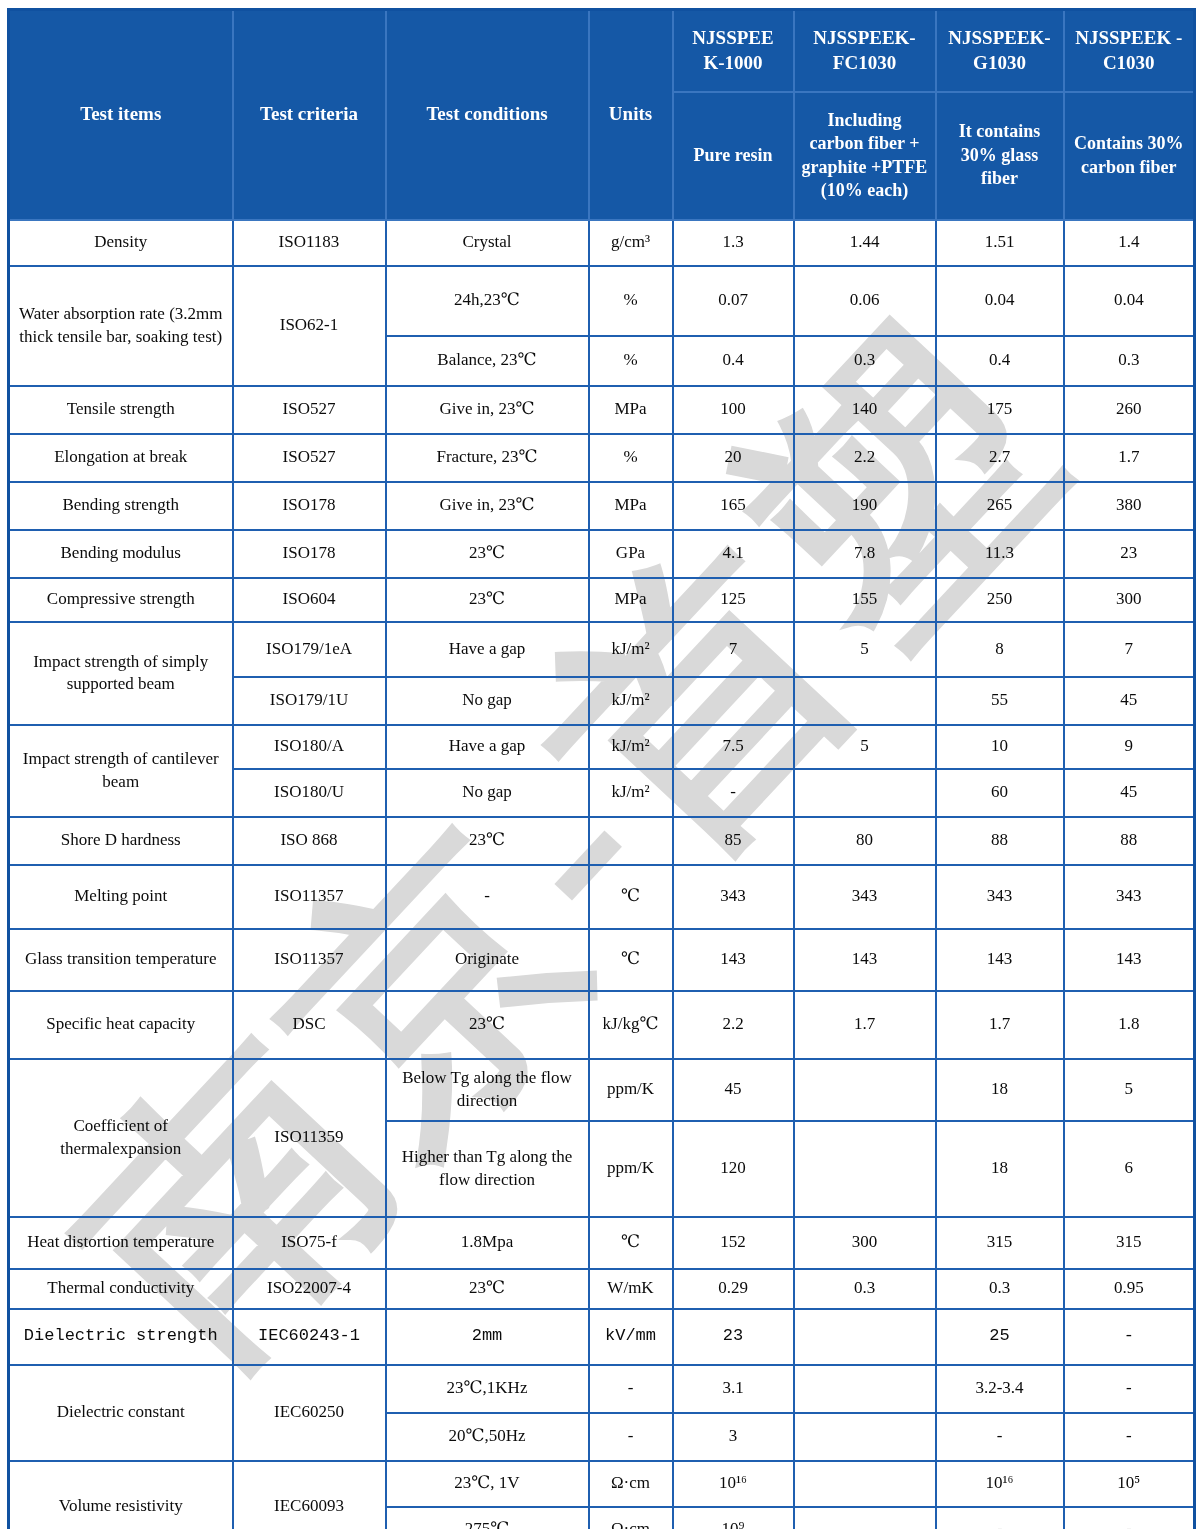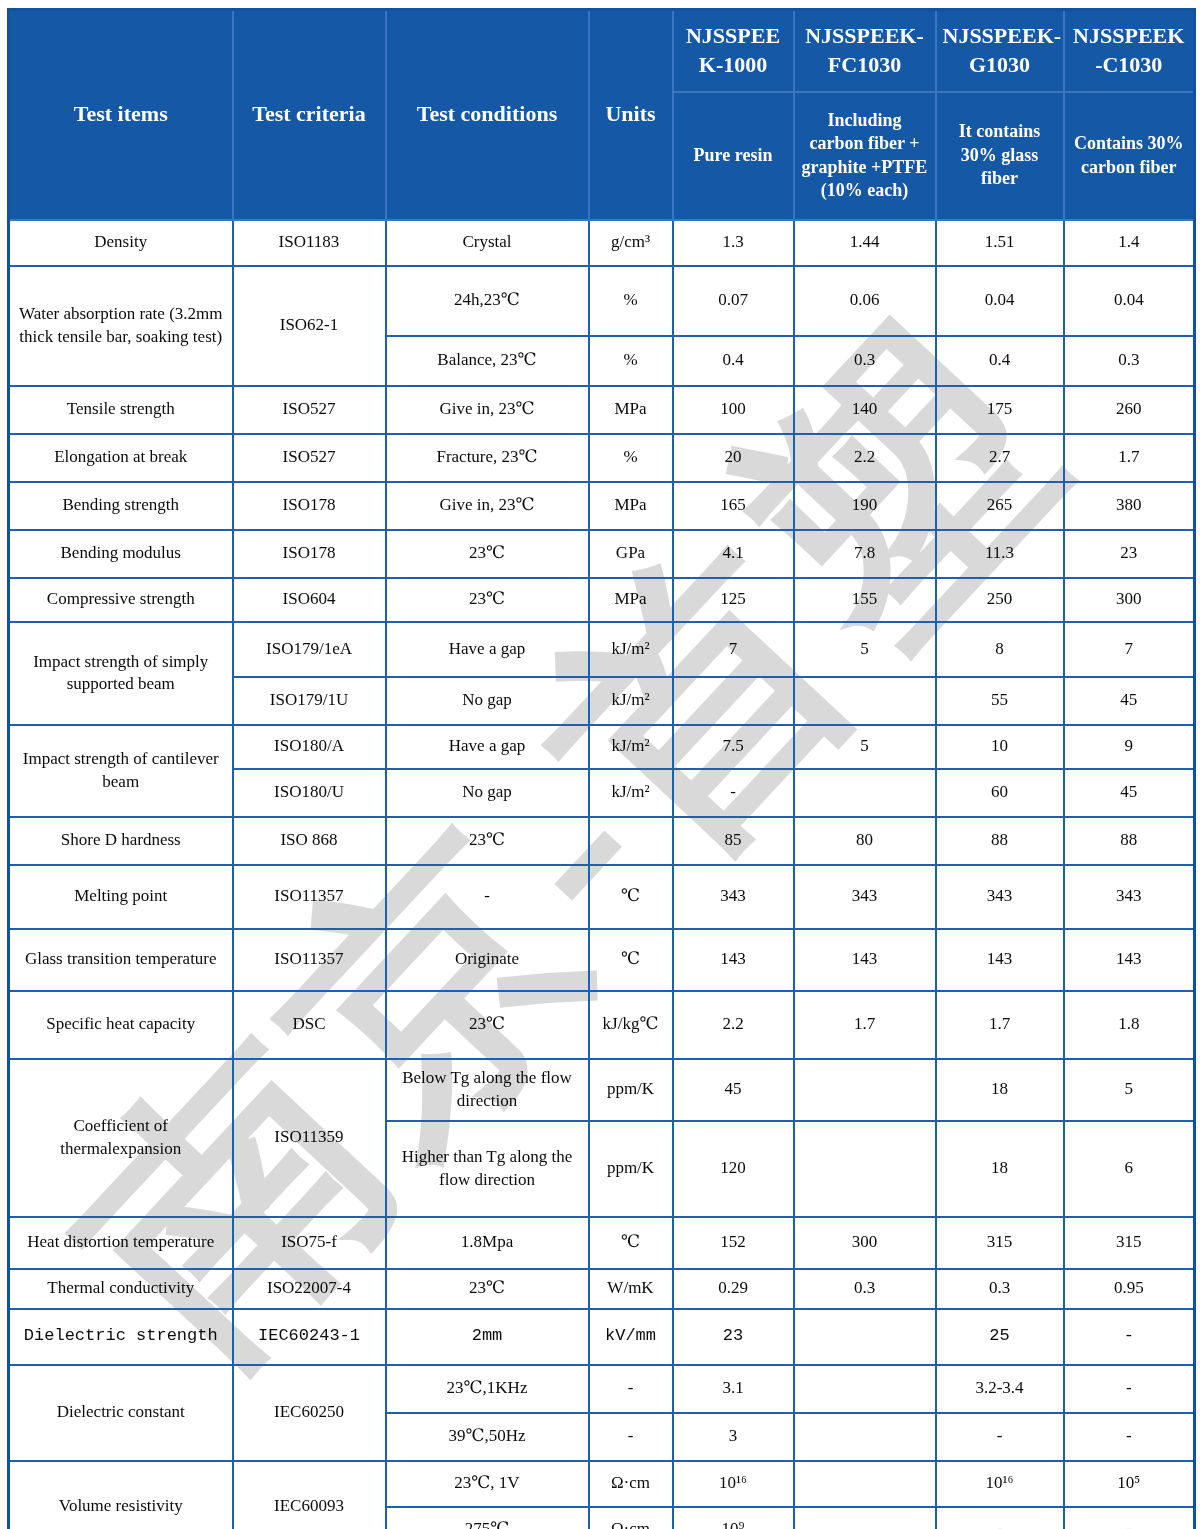--- a/index.html
+++ b/index.html
@@ -58,21 +58,21 @@
   thead th{
     background:var(--hdr-bg);
     color:#ffffff;
     border:2px solid var(--hdr-line);
     font-weight:bold;
     text-align:center;
     vertical-align:middle;
     padding:4px 6px;
     line-height:1.3;
   }
-  thead tr.hdr-top th{font-size:22px;}
+  thead tr.hdr-top th{font-size:19px;}
   thead tr.hdr-sub th{font-size:18px;}
   tbody td{
     border:2px solid var(--grid);
     background:transparent;
     text-align:center;
     vertical-align:middle;
     font-size:17px;
     padding:2px 6px;
     line-height:1.3;
     color:var(--ink);
@@ -341,21 +341,21 @@
         <td rowspan="2">Dielectric constant</td>
         <td rowspan="2">IEC60250</td>
         <td>23℃,1KHz</td>
         <td>-</td>
         <td>3.1</td>
         <td></td>
         <td>3.2-3.4</td>
         <td>-</td>
       </tr>
       <tr style="height:48px;">
-        <td>39℃,50Hz</td>
+        <td>20℃,50Hz</td>
         <td>-</td>
         <td>3</td>
         <td></td>
         <td>-</td>
         <td>-</td>
       </tr>
 
       <tr style="height:46px;">
         <td rowspan="2">Volume resistivity</td>
         <td rowspan="2">IEC60093</td>

